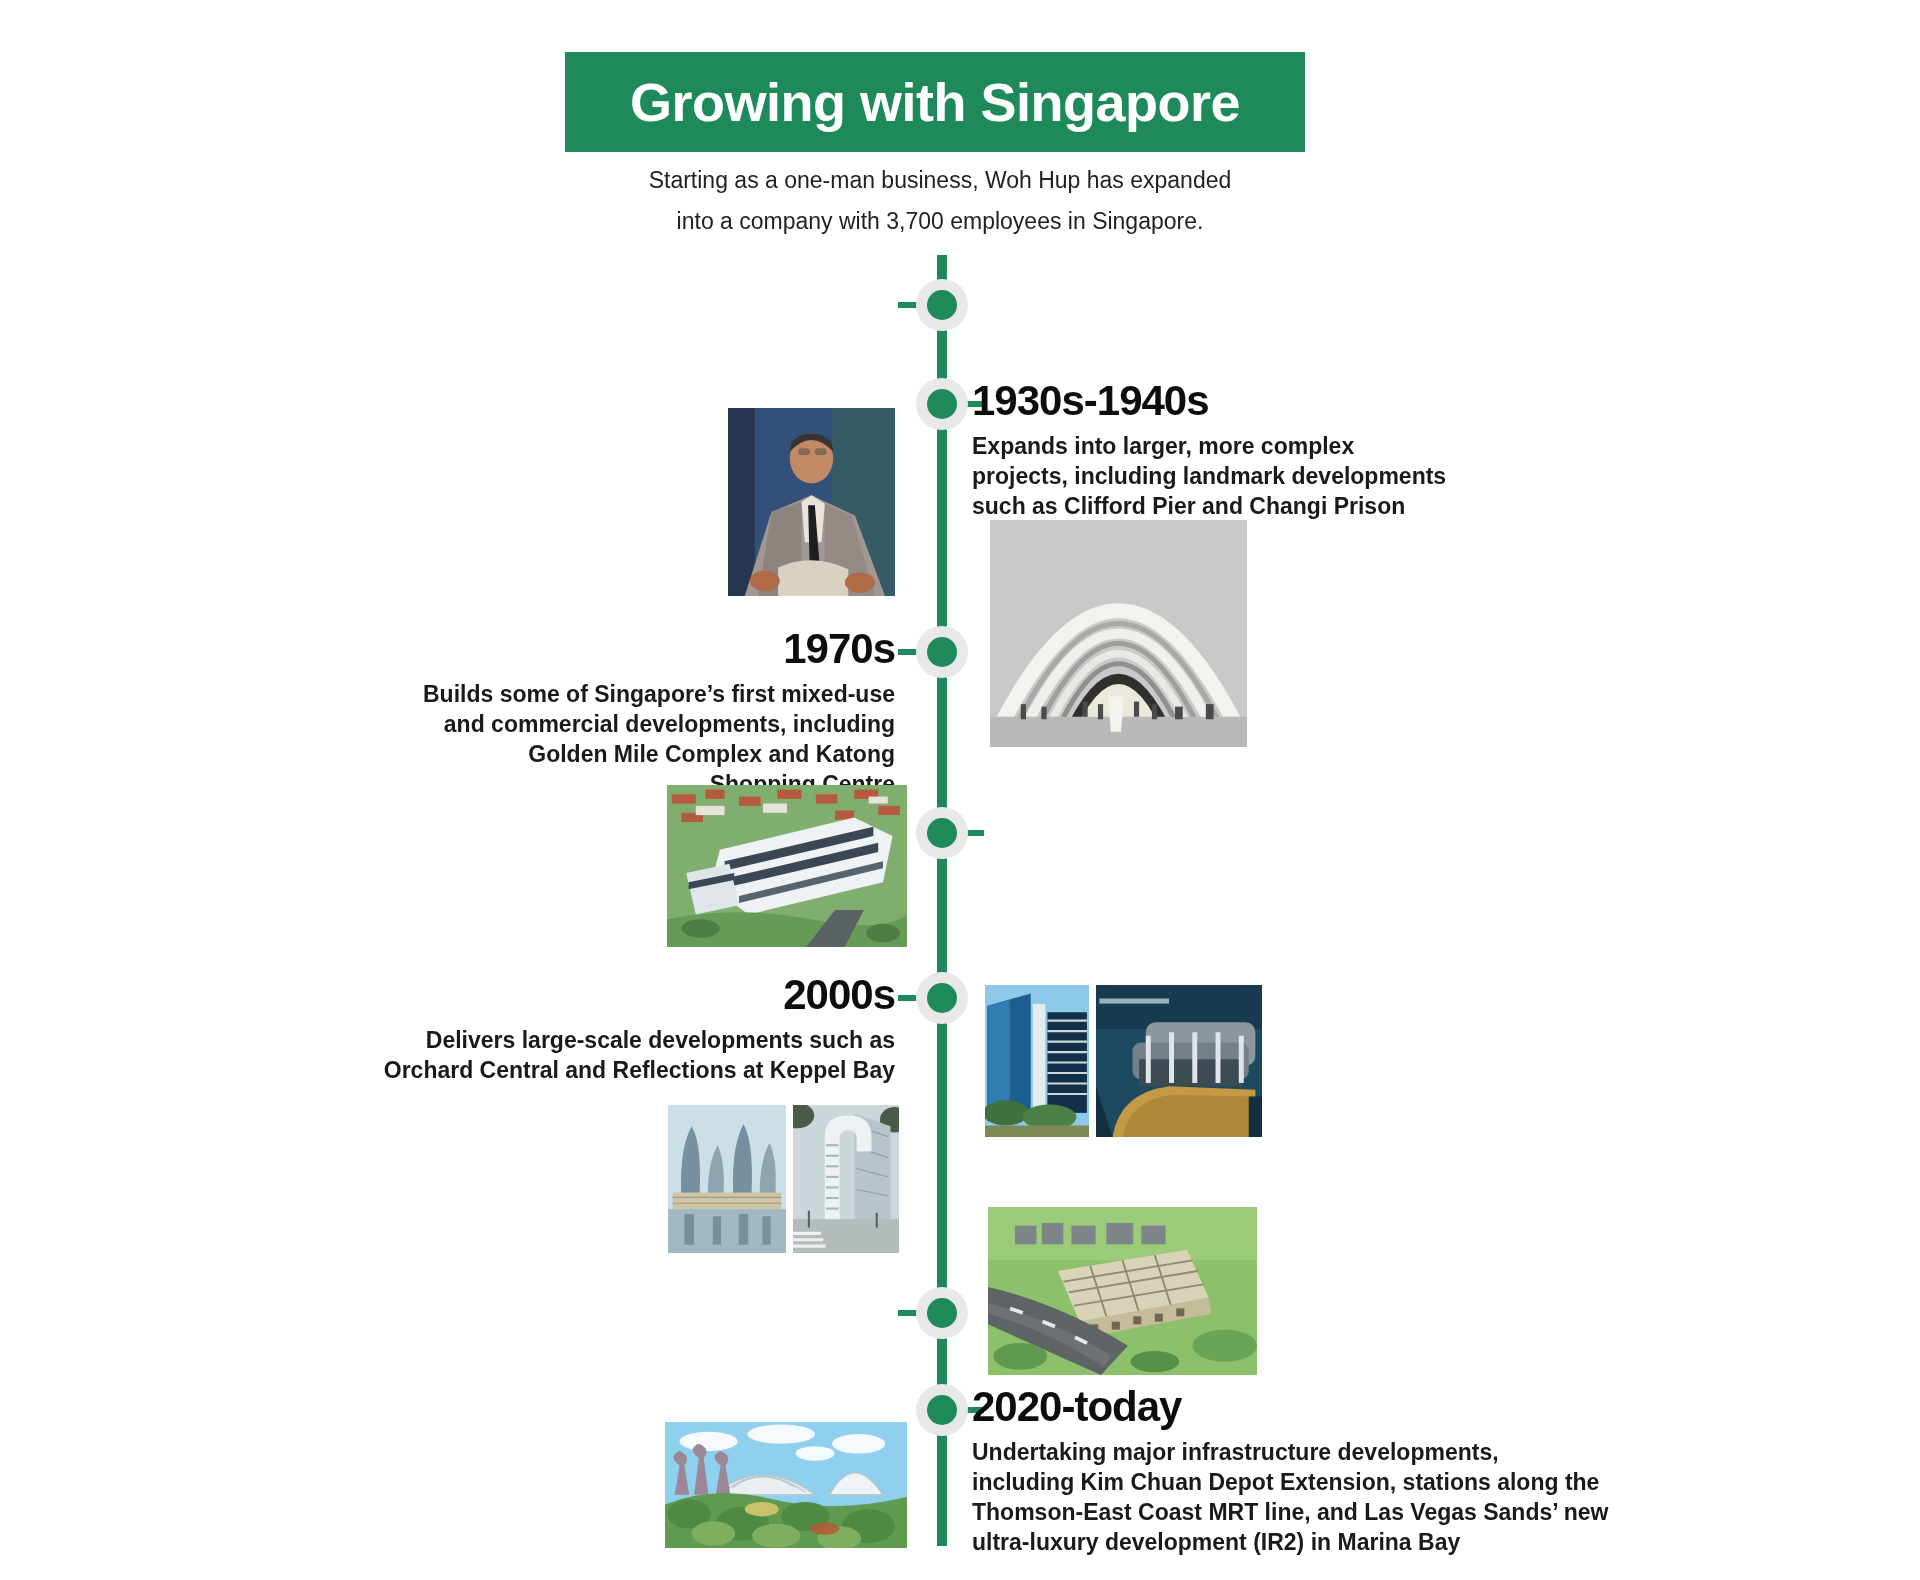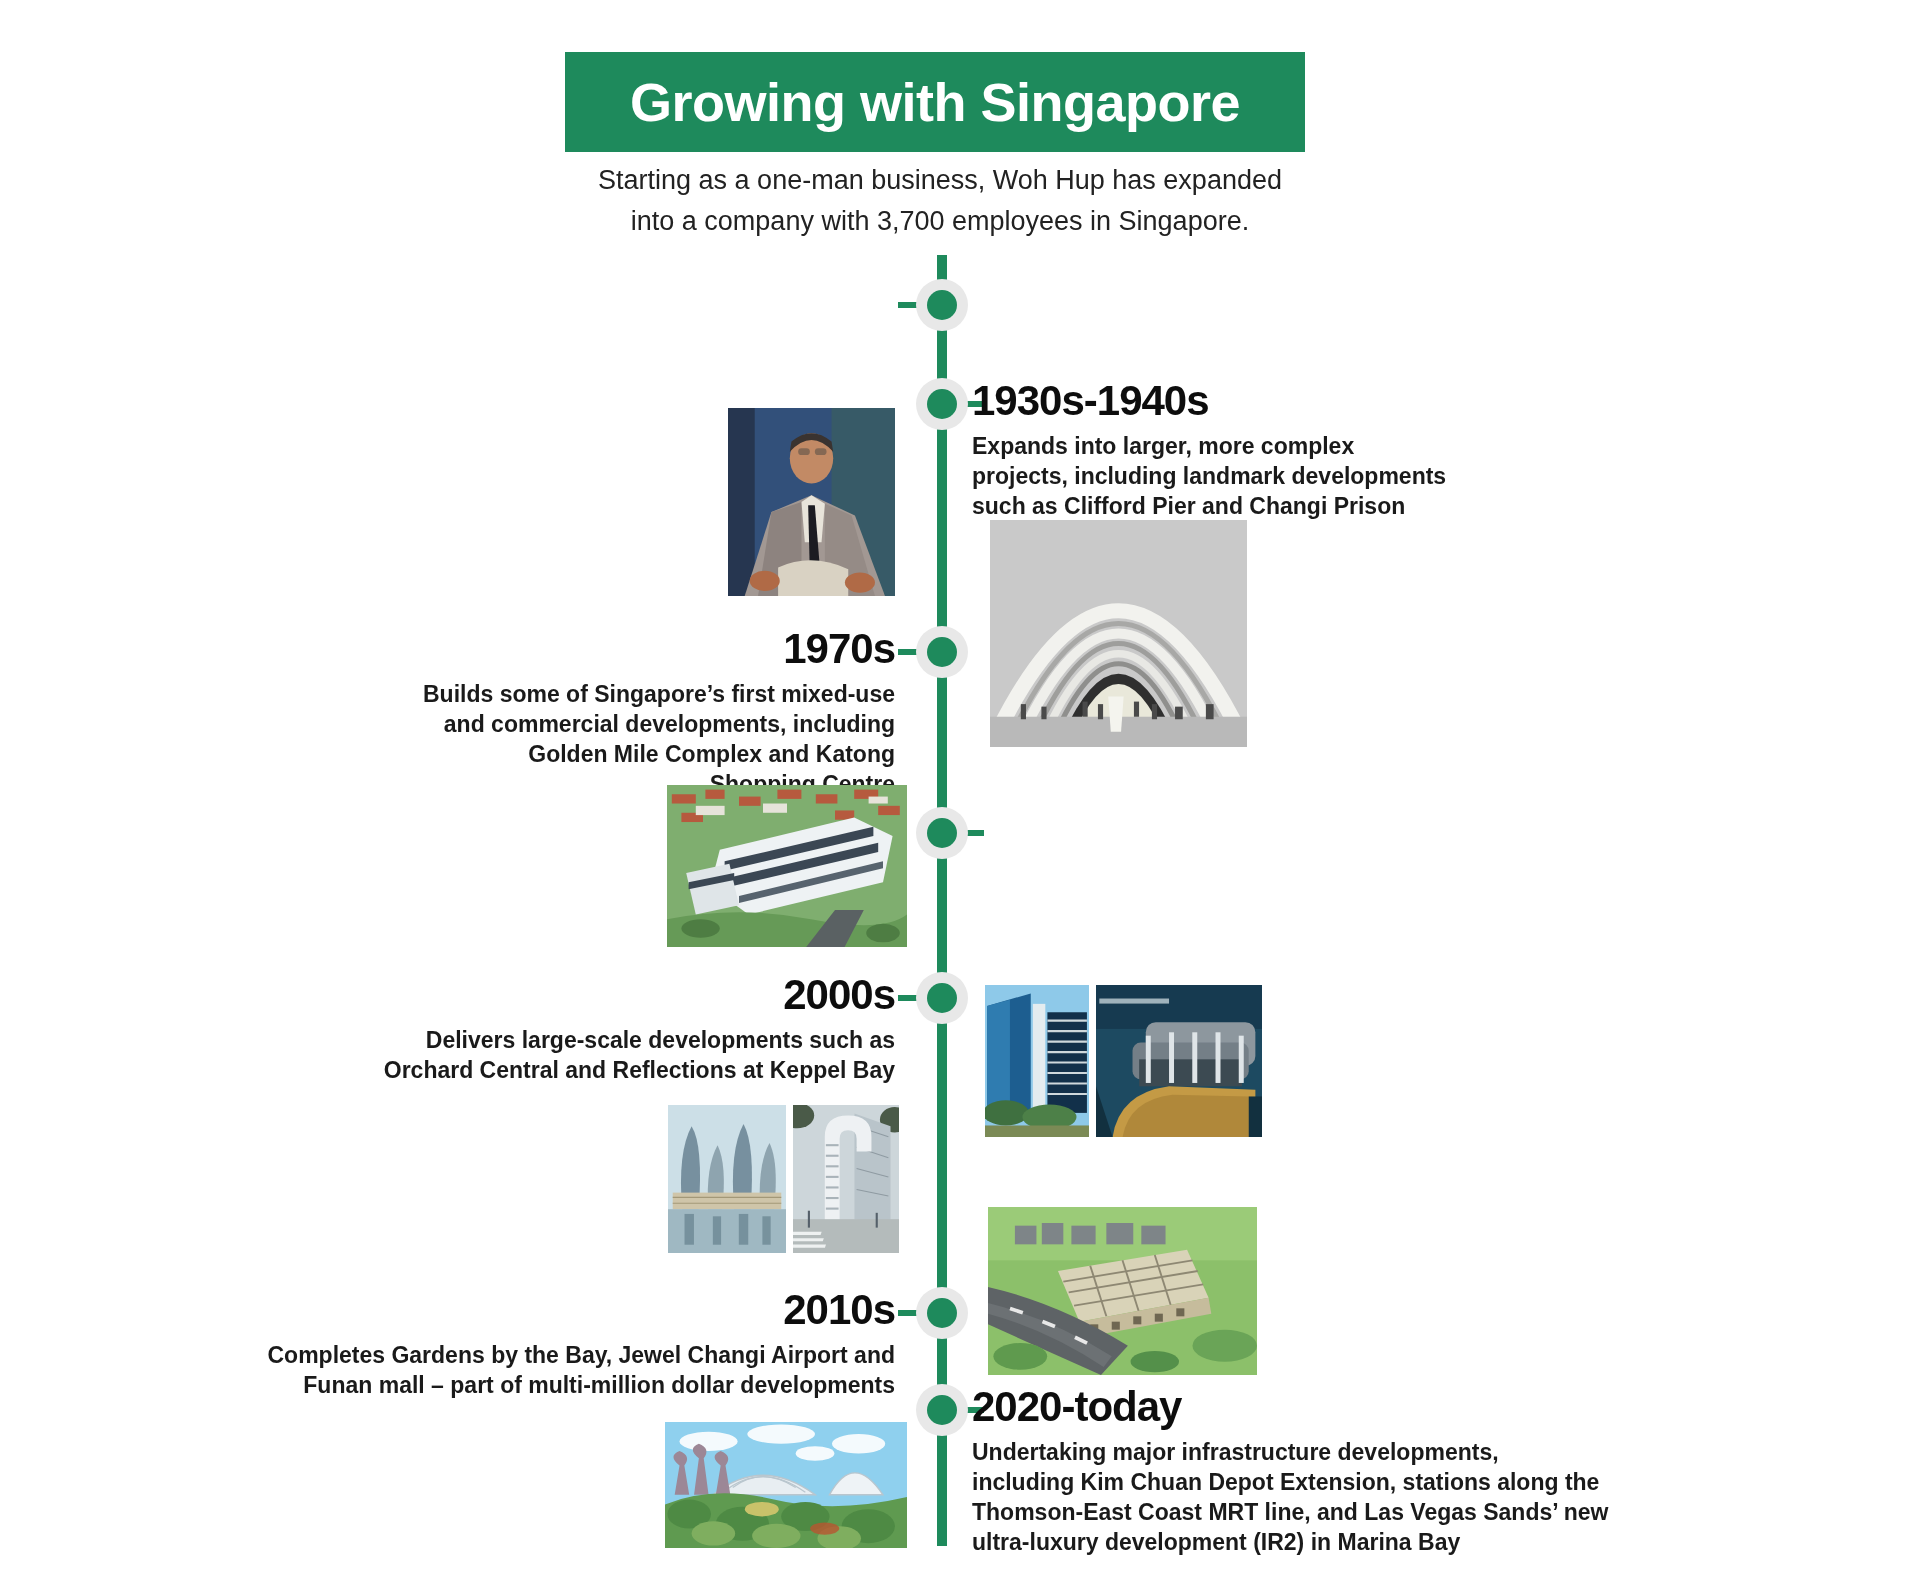--- a/index.html
+++ b/index.html
@@ -9,21 +9,21 @@
   }
   .banner{
     position:absolute;left:565px;top:52px;width:740px;height:100px;
     background:#1e8a5c;display:flex;align-items:center;justify-content:center;
   }
   .banner .title{
     color:#ffffff;font-size:54px;font-weight:800;letter-spacing:-0.5px;white-space:nowrap;
   }
   .subtitle{
     position:absolute;left:360px;top:160px;width:1160px;text-align:center;
-    font-size:27px;line-height:41px;font-weight:500;color:#222;white-space:pre-line;
+    font-size:23px;line-height:41px;font-weight:500;color:#222;white-space:pre-line;
   }
   .tl-line{position:absolute;left:937px;top:255px;width:10px;height:1291px;background:#1e8a5c;}
   .ring{position:absolute;width:52px;height:52px;border-radius:50%;background:#e8e8e8;}
   .dot{position:absolute;width:30px;height:30px;border-radius:50%;background:#1e8a5c;}
   .connector{position:absolute;height:6px;background:#1e8a5c;}
   .entry{position:absolute;}
   .entry.left{left:135px;width:760px;text-align:right;}
   .entry.right{left:972px;width:760px;text-align:left;}
   .year{font-size:42px;line-height:48px;font-weight:800;color:#0d0d0d;letter-spacing:-1px;}
   .desc{font-size:23px;line-height:30px;font-weight:700;color:#1a1a1a;margin-top:6px;white-space:pre-line;}
@@ -87,25 +87,20 @@
 Shopping Centre</div>
   </div>
 
 
   <div class="entry left" style="top:971px">
     <div class="year">2000s</div>
     <div class="desc">Delivers large-scale developments such as
 Orchard Central and Reflections at Keppel Bay</div>
   </div>
 
-  <div class="entry left" style="top:1286px">
-    <div class="year">2010s</div>
-    <div class="desc">Completes Gardens by the Bay, Jewel Changi Airport and
-Funan mall – part of multi-million dollar developments</div>
-  </div>
 
   <div class="entry right" style="top:1383px">
     <div class="year">2020-today</div>
     <div class="desc">Undertaking major infrastructure developments,
 including Kim Chuan Depot Extension, stations along the
 Thomson-East Coast MRT line, and Las Vegas Sands’ new
 ultra-luxury development (IR2) in Marina Bay</div>
   </div>
 
   <div class="photo" style="left:728px;top:408px;width:167px;height:188px">

